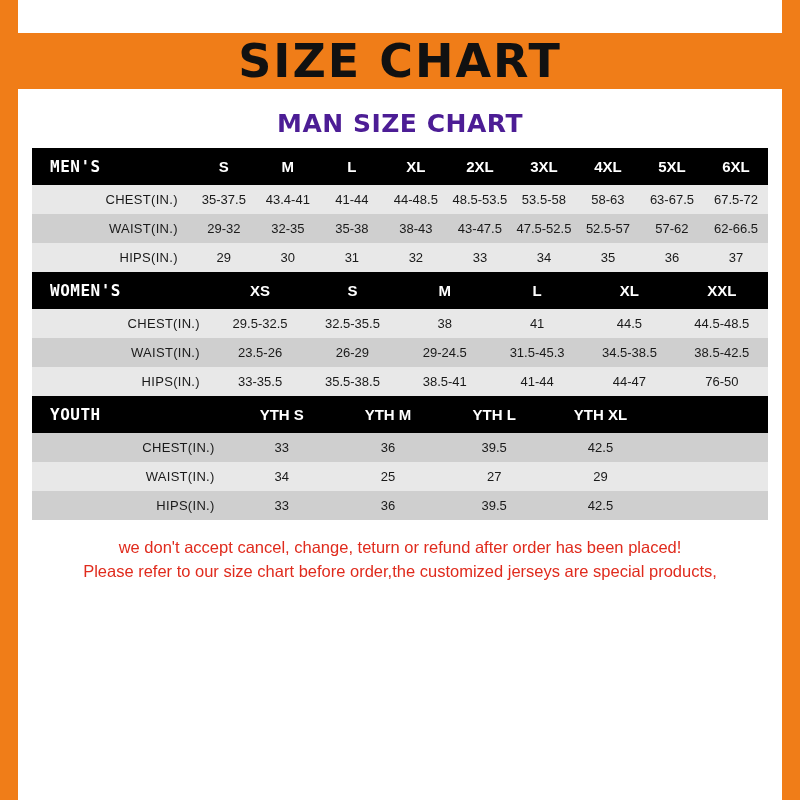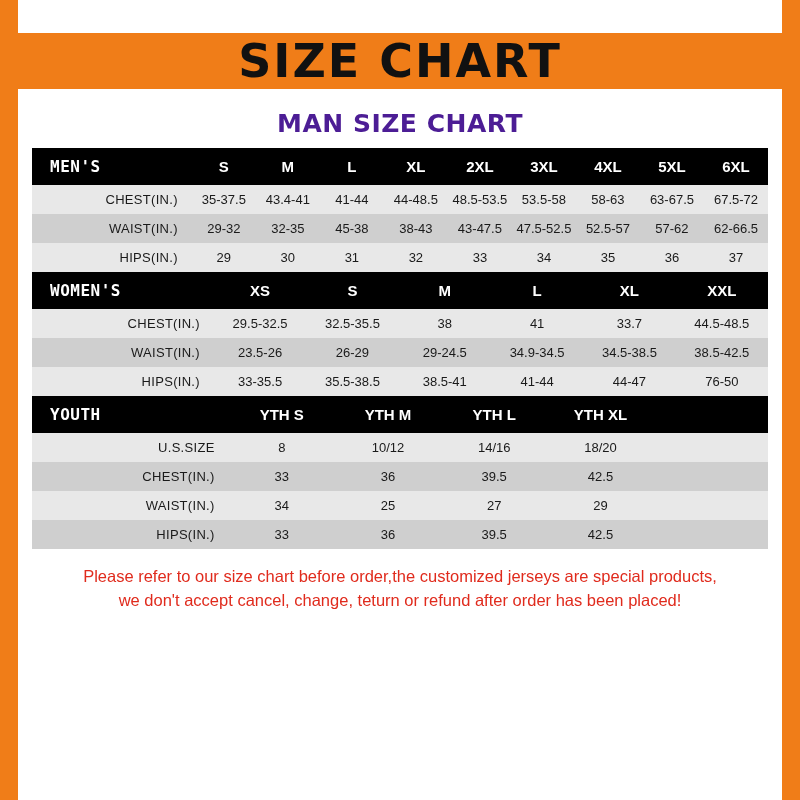--- a/index.html
+++ b/index.html
@@ -145,21 +145,21 @@
           <td>48.5-53.5</td>
           <td>53.5-58</td>
           <td>58-63</td>
           <td>63-67.5</td>
           <td>67.5-72</td>
         </tr>
         <tr class="dark">
           <td class="first">WAIST(IN.)</td>
           <td>29-32</td>
           <td>32-35</td>
-          <td>45-38</td>
+          <td>35-38</td>
           <td>38-43</td>
           <td>43-47.5</td>
           <td>47.5-52.5</td>
           <td>52.5-57</td>
           <td>57-62</td>
           <td>62-66.5</td>
         </tr>
         <tr class="light">
           <td class="first">HIPS(IN.)</td>
           <td>29</td>
@@ -187,29 +187,29 @@
           <th>XXL</th>
         </tr>
       </thead>
       <tbody>
         <tr class="light">
           <td class="first">CHEST(IN.)</td>
           <td>29.5-32.5</td>
           <td>32.5-35.5</td>
           <td>38</td>
           <td>41</td>
-          <td>33.7</td>
+          <td>44.5</td>
           <td>44.5-48.5</td>
         </tr>
         <tr class="dark">
           <td class="first">WAIST(IN.)</td>
           <td>23.5-26</td>
           <td>26-29</td>
           <td>29-24.5</td>
-          <td>34.9-34.5</td>
+          <td>31.5-45.3</td>
           <td>34.5-38.5</td>
           <td>38.5-42.5</td>
         </tr>
         <tr class="light">
           <td class="first">HIPS(IN.)</td>
           <td>33-35.5</td>
           <td>35.5-38.5</td>
           <td>38.5-41</td>
           <td>41-44</td>
           <td>44-47</td>
@@ -223,28 +223,20 @@
         <tr>
           <th class="first" style="width:24%">YOUTH</th>
           <th>YTH S</th>
           <th>YTH M</th>
           <th>YTH L</th>
           <th>YTH XL</th>
           <th style="width:15%"></th>
         </tr>
       </thead>
       <tbody>
-        <tr class="light">
-          <td class="first">U.S.SIZE</td>
-          <td>8</td>
-          <td>10/12</td>
-          <td>14/16</td>
-          <td>18/20</td>
-          <td></td>
-        </tr>
         <tr class="dark">
           <td class="first">CHEST(IN.)</td>
           <td>33</td>
           <td>36</td>
           <td>39.5</td>
           <td>42.5</td>
           <td></td>
         </tr>
         <tr class="light">
           <td class="first">WAIST(IN.)</td>
@@ -259,18 +251,18 @@
           <td>33</td>
           <td>36</td>
           <td>39.5</td>
           <td>42.5</td>
           <td></td>
         </tr>
       </tbody>
     </table>
 
     <div class="footer-note">
+      <div>we don't accept cancel, change, teturn or refund after order has been placed!</div>
       <div>Please refer to our size chart before order,the customized jerseys are special products,</div>
-      <div>we don't accept cancel, change, teturn or refund after order has been placed!</div>
     </div>
 
   </div>
 </div>
 
 </body></html>

